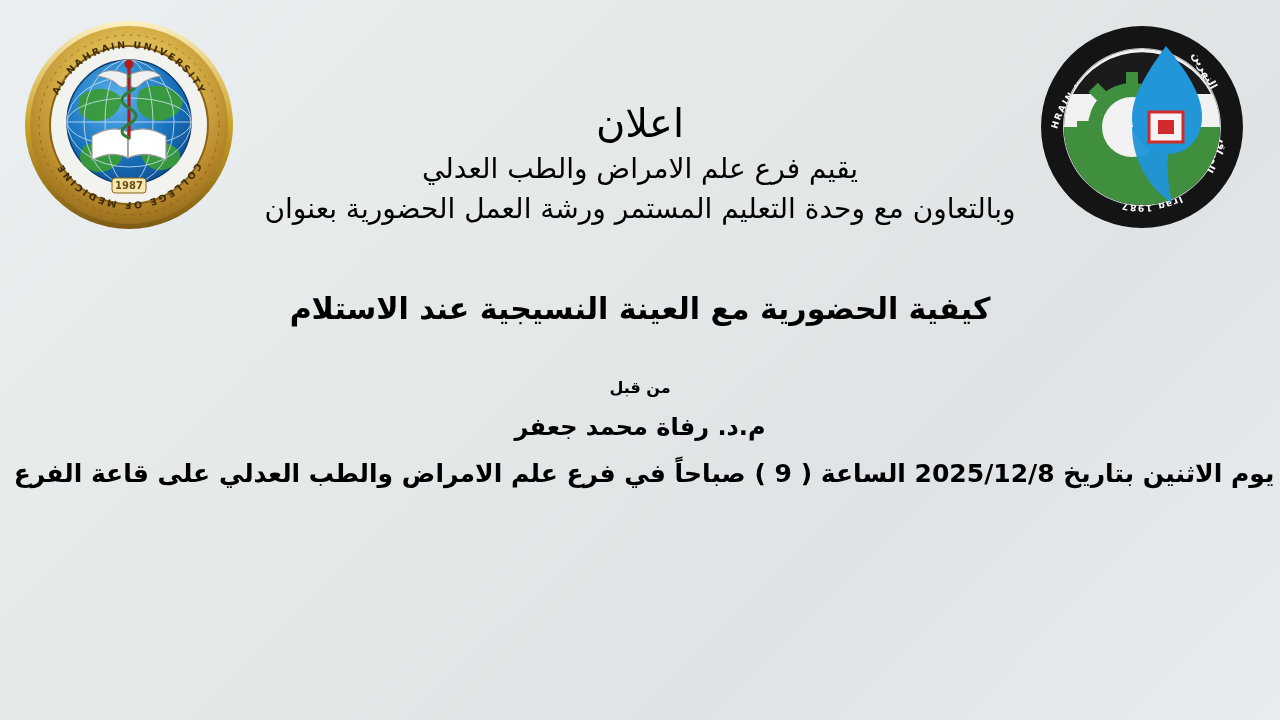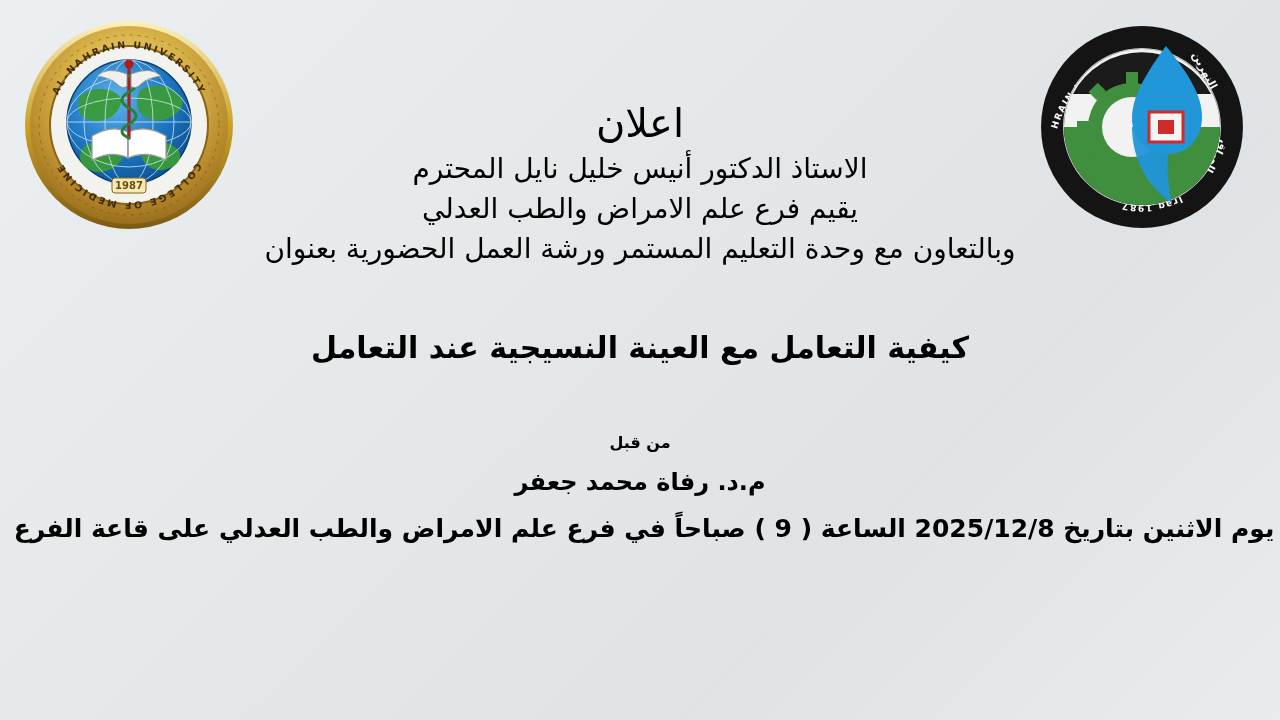--- a/index.html
+++ b/index.html
@@ -71,21 +71,21 @@
   .title-main {
     margin-top: 62px;
     font-family: "DejaVu Sans", sans-serif;
     font-size: 30px;
     font-weight: bold;
     color: #000;
     letter-spacing: 0px;
   }
 
   .by-label {
-    margin-top: 68px;
+    margin-top: 52px;
     font-size: 16px;
     font-weight: bold;
     color: #000;
   }
   .presenter {
     margin-top: 16px;
     font-size: 24px;
     font-weight: bold;
     color: #000;
   }
@@ -247,26 +247,25 @@
       <rect x="114" y="92" width="34" height="30" fill="#f4f4f4" stroke="#d02a2a" stroke-width="3"></rect>
       <rect x="123" y="100" width="16" height="14" fill="#d02a2a"></rect>
     </svg>
   </div>
 
   <div class="content">
 
     <div class="headline">اعلان</div>
 
     <div class="intro">
-      <div>الاستاذ الدكتور أنيس خليل نايل المحترم</div>
       <div>يقيم فرع علم الامراض والطب العدلي</div>
       <div>وبالتعاون مع وحدة التعليم المستمر ورشة العمل الحضورية بعنوان</div>
     </div>
 
-    <div class="title-main">كيفية التعامل مع العينة النسيجية عند التعامل</div>
+    <div class="title-main">كيفية الحضورية مع العينة النسيجية عند الاستلام</div>
 
     <div class="by-label">من قبل</div>
 
     <div class="presenter">م.د. رفاة محمد جعفر</div>
 
     <div class="datetime">يوم الاثنين بتاريخ 2025/12/8 الساعة ( 9 ) صباحاً في فرع علم الامراض والطب العدلي على قاعة الفرع</div>
 
   </div>
 </div>
 

